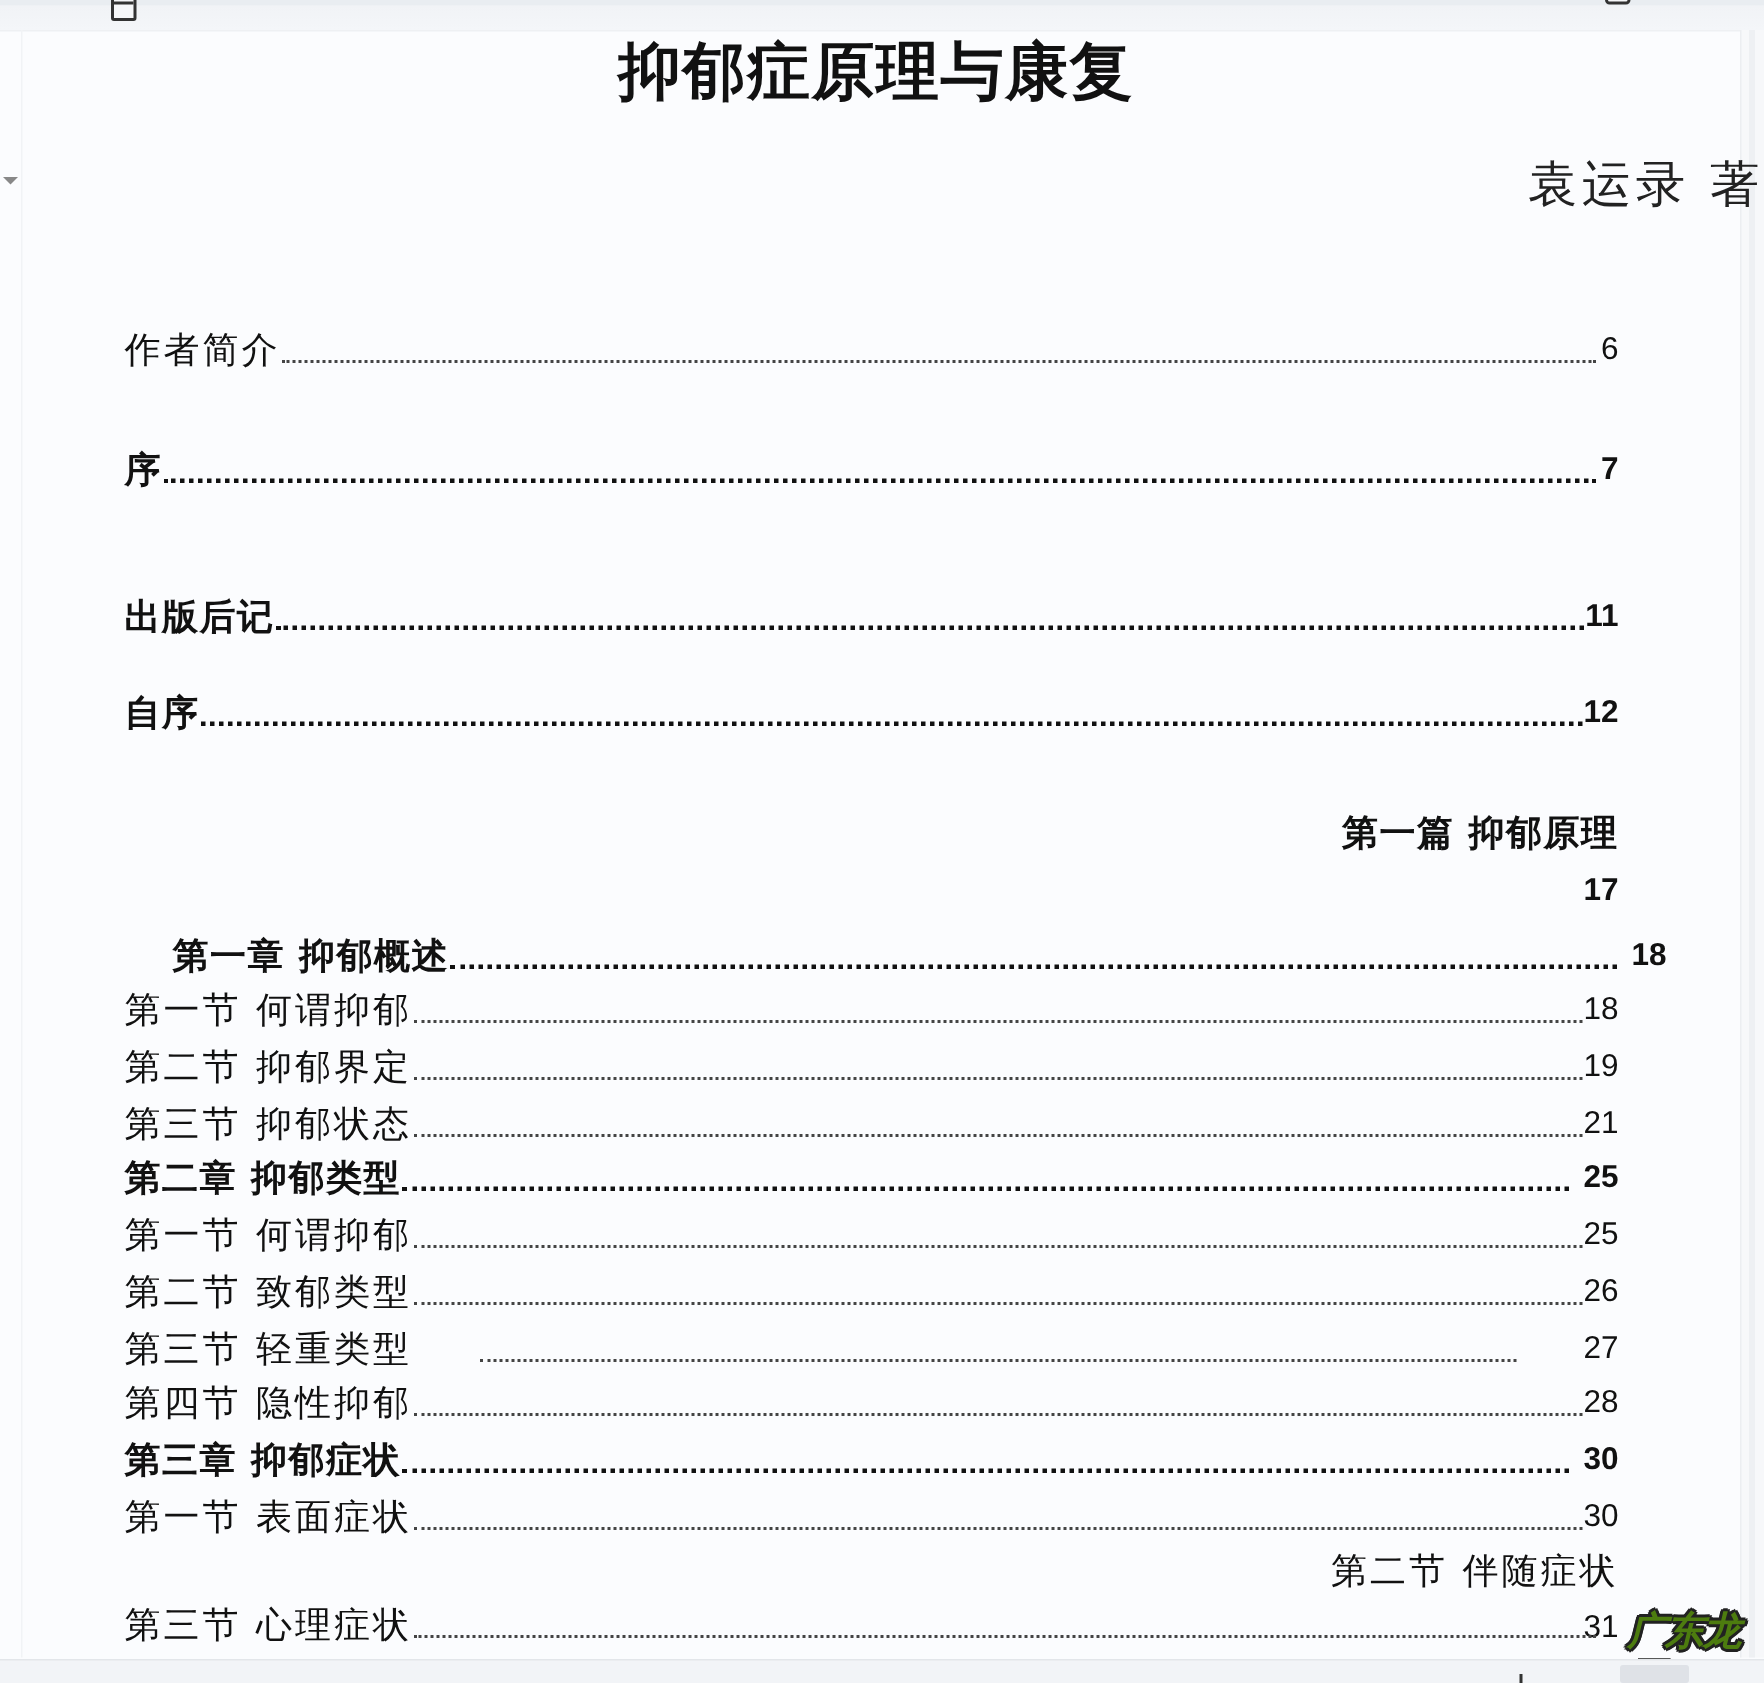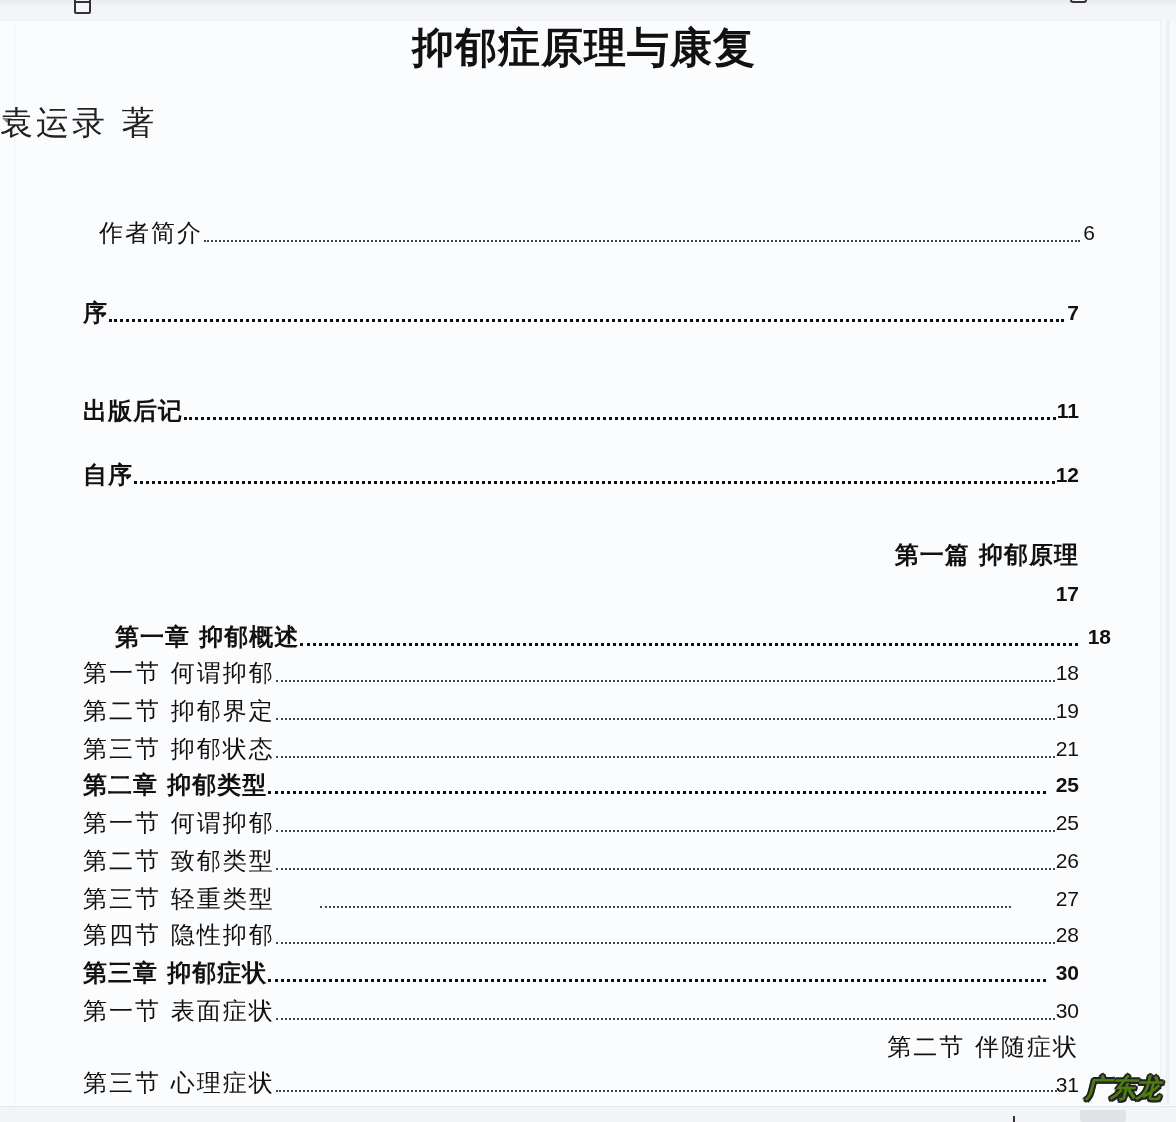--- a/index.html
+++ b/index.html
@@ -105,21 +105,21 @@
       font-weight: bold;
       font-size: 42px;
       letter-spacing: 1px;
       color: #111;
       line-height: 52px;
     }
     .doc-author {
       position: absolute;
       left: 0; top: 102px;
       width: 1176px;
-      text-align: left;
+      text-align: right;
       font-size: 33px;
       line-height: 42px;
       color: #222;
       letter-spacing: 3px;
     }
     .toc {
       position: absolute;
       left: 83px; top: 0;
       width: 996px;
     }
@@ -190,21 +190,21 @@
 <div class="top-icon-right"></div>
 <div class="left-marker"></div>
 <div class="left-edge"></div>
 <div class="right-scrollbar"></div>
 <div class="right-scroll-thumb"></div>
 
 <div class="doc-title">抑郁症原理与康复</div>
 <div class="doc-author">袁运录 著</div>
 
 <div class="toc" id="toc">
-    <div class="toc-row" style="top: 218px; margin-left: 16px;">
+    <div class="toc-row" style="top: 218px;">
       <span class="toc-label">作者简介</span>
       <span class="toc-leader"></span>
       <span class="toc-page">6</span>
     </div>
     <div class="toc-row bold" style="top: 298px;">
       <span class="toc-label">序</span>
       <span class="toc-leader"></span>
       <span class="toc-page">7</span>
     </div>
     <div class="toc-row bold" style="top: 396px;">

